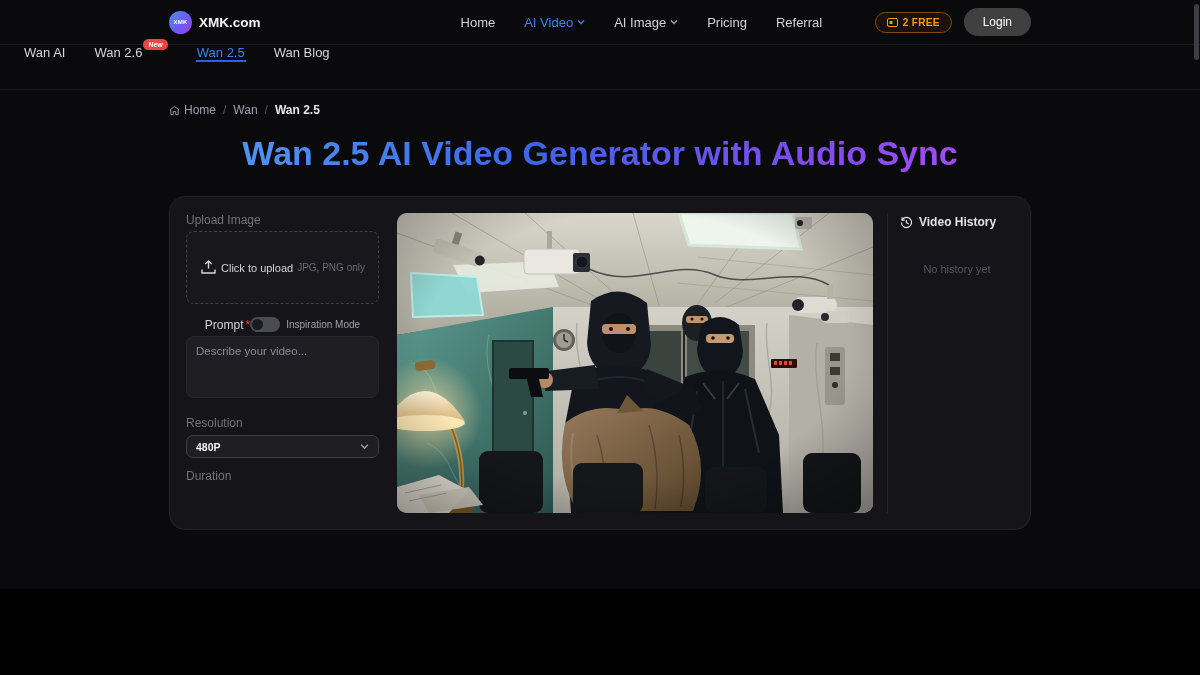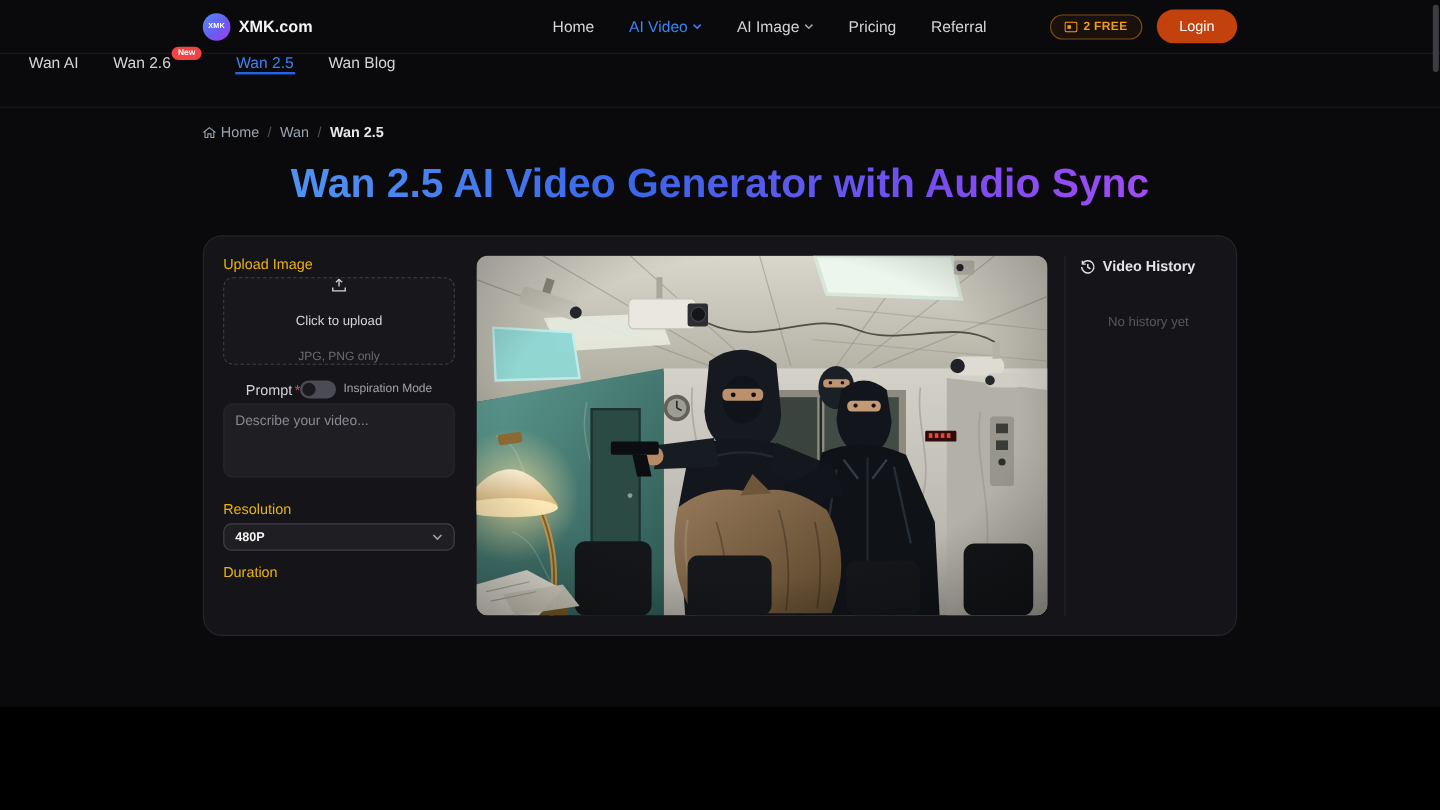--- a/index.html
+++ b/index.html
@@ -15,21 +15,21 @@
           display:flex; align-items:center; justify-content:center; font-size:6px; font-weight:bold; color:#fff; letter-spacing:.2px; }
   .brand-name { font-size:13.5px; font-weight:bold; color:#f4f4f5; }
   .nav { display:flex; align-items:center; gap:29px; margin-left:200px; }
   .nav-item { font-size:13px; color:#d4d4d8; cursor:pointer; display:flex; align-items:center; gap:4px; }
   .nav-item.active { color:#3b82f6; }
   .chev { width:8px; height:8px; display:inline-block; }
   .chev svg { display:block; }
   .header-right { margin-left:auto; display:flex; align-items:center; gap:12px; }
   .credits { display:flex; align-items:center; gap:5px; border:1px solid #7c4a12; background:rgba(146,74,10,0.12);
              color:#f59e0b; border-radius:999px; padding:4px 11px; font-size:10px; font-weight:bold; letter-spacing:.3px; cursor:pointer; }
-  .login-btn { background:#c2410c; color:#fff; border:none; border-radius:999px; padding:7px 19px; font-size:12px;
+  .login-btn { background:#404040; color:#fff; border:none; border-radius:999px; padding:7px 19px; font-size:12px;
                font-family:"Liberation Sans", sans-serif; cursor:pointer; }
 
   
   .subnav { border-bottom:1px solid #17171b; }
   .subnav-inner { display:flex; align-items:flex-start; gap:27px; height:44px;margin-left:23px; }
   .subnav-item { font-size:13px; color:#d4d4d8; display:flex; align-items:center; cursor:pointer; position:relative;
                  border-bottom:2px solid transparent; padding:0 1px; }
   .subnav-item.active { color:#3b82f6; border-bottom-color:#2563eb; }
   .new-badge { position:relative; top:-8px; margin-left:1px; background:#ef4444; color:#fff; font-size:7px; font-weight:bold;
                padding:2px 5px; border-radius:999px; }
@@ -43,23 +43,23 @@
   
   .hero-title { margin:16px auto 0; max-width:880px; text-align:center; font-size:34px; font-weight:bold; line-height:1.18;
     background:linear-gradient(90deg,#55a0f5 0%,#3b66e8 42%,#7b4cf0 72%,#b44cf6 100%);
     -webkit-background-clip:text; background-clip:text; -webkit-text-fill-color:transparent; color:transparent; }
   .hero-sub { margin:10px auto 0; max-width:650px; text-align:center; font-size:18px; line-height:1.35; color:#ccd1d7; }
 
   
   .panel { width:862px; margin:23px auto 0; background:#151519; border:1px solid #232329; border-radius:16px;
            display:flex; padding:16px; gap:0; }
   .col-controls { width:193px; flex:none; }
-  .field-label { font-size:12px; color:#eab308; }
+  .field-label { font-size:12px; color:#737373; }
   .upload-box { margin-top:4px; height:73px; border:1px dashed #3f3f46; border-radius:8px; background:#18181c;
-                display:flex; flex-direction:column; align-items:center; justify-content:center; gap:18px; cursor:pointer; }
+                display:flex; flex-direction:row; align-items:center; justify-content:center; gap:4px; cursor:pointer; }
   .upload-cta { font-size:11px; color:#d4d4d8; }
   .upload-hint { font-size:10px; color:#6b6b74; }
   .prompt-row { margin-top:13px; display:flex; align-items:center; justify-content:center; }
   .prompt-label { font-size:12px; color:#d4d4d8; }
   .req { color:#ef4444; margin-left:2px; }
   .toggle-wrap { display:flex; align-items:center; gap:6px; }
   .toggle { width:30px; height:15px; border-radius:999px; background:#4b4b53; position:relative; cursor:pointer; flex:none; }
   .toggle-knob { position:absolute; left:2px; top:2px; width:11px; height:11px; border-radius:50%; background:#1a1a1e; }
   .toggle-label { font-size:10px; color:#a1a1aa; }
   .prompt-input { margin-top:4px; width:100%; height:62px; background:#1e1e23; border:1px solid #26262c; border-radius:8px;

